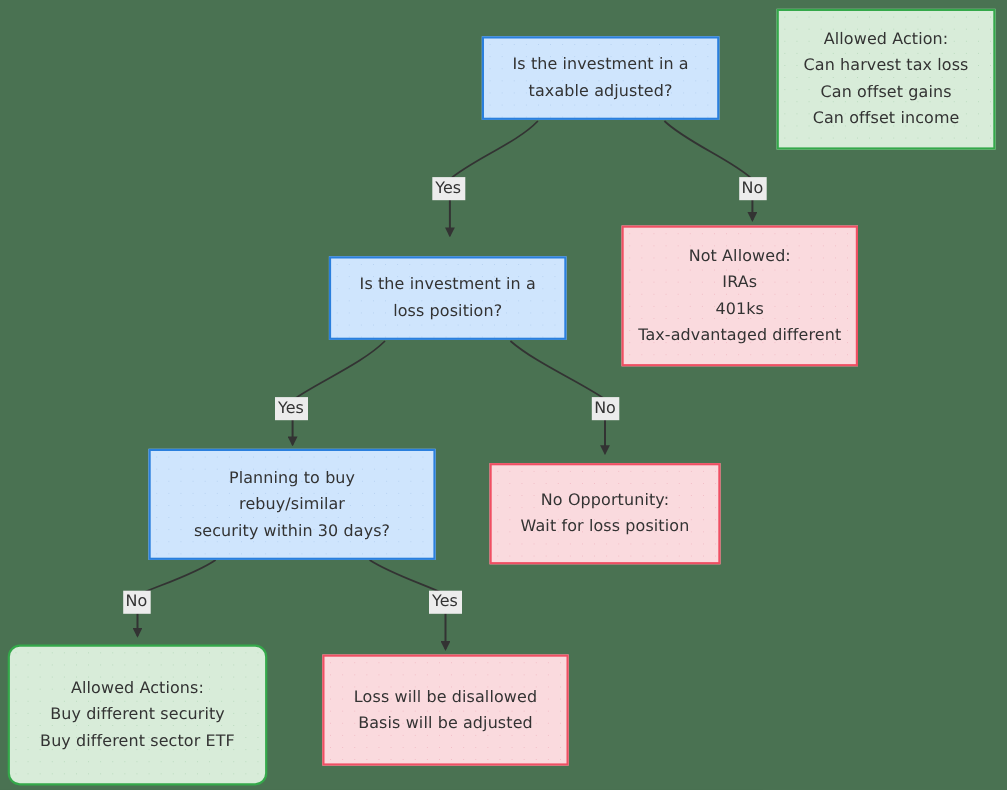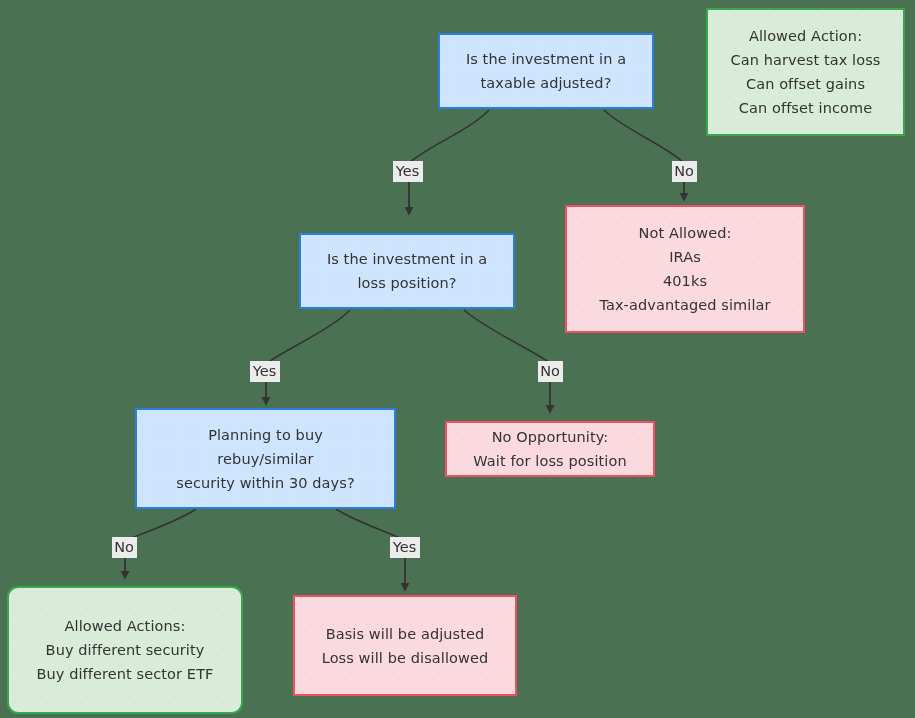--- a/index.html
+++ b/index.html
@@ -112,52 +112,52 @@
     <span class="line">taxable adjusted?</span>
   </div>
 
   <div class="node node-allow" style="left:706px; top:8px; width:199px; height:128px;">
     <span class="line">Allowed Action:</span>
     <span class="line">Can harvest tax loss</span>
     <span class="line">Can offset gains</span>
     <span class="line">Can offset income</span>
   </div>
 
-  <div class="node node-deny" style="left:565px; top:205px; width:240px; height:128px;">
+  <div class="node node-deny" style="left:565px; top:205px; width:215px; height:128px;">
     <span class="line">Not Allowed:</span>
     <span class="line">IRAs</span>
     <span class="line">401ks</span>
-    <span class="line">Tax-advantaged similar</span>
+    <span class="line">Tax-advantaged different</span>
   </div>
 
   <div class="node node-decision" style="left:299px; top:233px; width:216px; height:76px;">
     <span class="line">Is the investment in a</span>
     <span class="line">loss position?</span>
   </div>
 
   <div class="node node-decision" style="left:135px; top:408px; width:261px; height:101px;">
     <span class="line">Planning to buy</span>
     <span class="line">rebuy/similar</span>
     <span class="line">security within 30 days?</span>
   </div>
 
-  <div class="node node-deny" style="left:445px; top:421px; width:210px; height:56px;">
+  <div class="node node-deny" style="left:445px; top:421px; width:210px; height:92px;">
     <span class="line">No Opportunity:</span>
     <span class="line">Wait for loss position</span>
   </div>
 
   <div class="node node-allow" style="left:7px; top:586px; width:236px; height:128px;border-radius:11px;">
     <span class="line">Allowed Actions:</span>
     <span class="line">Buy different security</span>
     <span class="line">Buy different sector ETF</span>
   </div>
 
   <div class="node node-deny" style="left:293px; top:595px; width:224px; height:101px;">
+    <span class="line">Loss will be disallowed</span>
     <span class="line">Basis will be adjusted</span>
-    <span class="line">Loss will be disallowed</span>
   </div>
 
   <div class="edge-label" style="left:393px; top:161px; width:30px; height:21px;">Yes</div>
 
   <div class="edge-label" style="left:672px; top:161px; width:25px; height:21px;">No</div>
 
   <div class="edge-label" style="left:250px; top:361px; width:30px; height:21px;">Yes</div>
 
   <div class="edge-label" style="left:538px; top:361px; width:25px; height:21px;">No</div>
 

